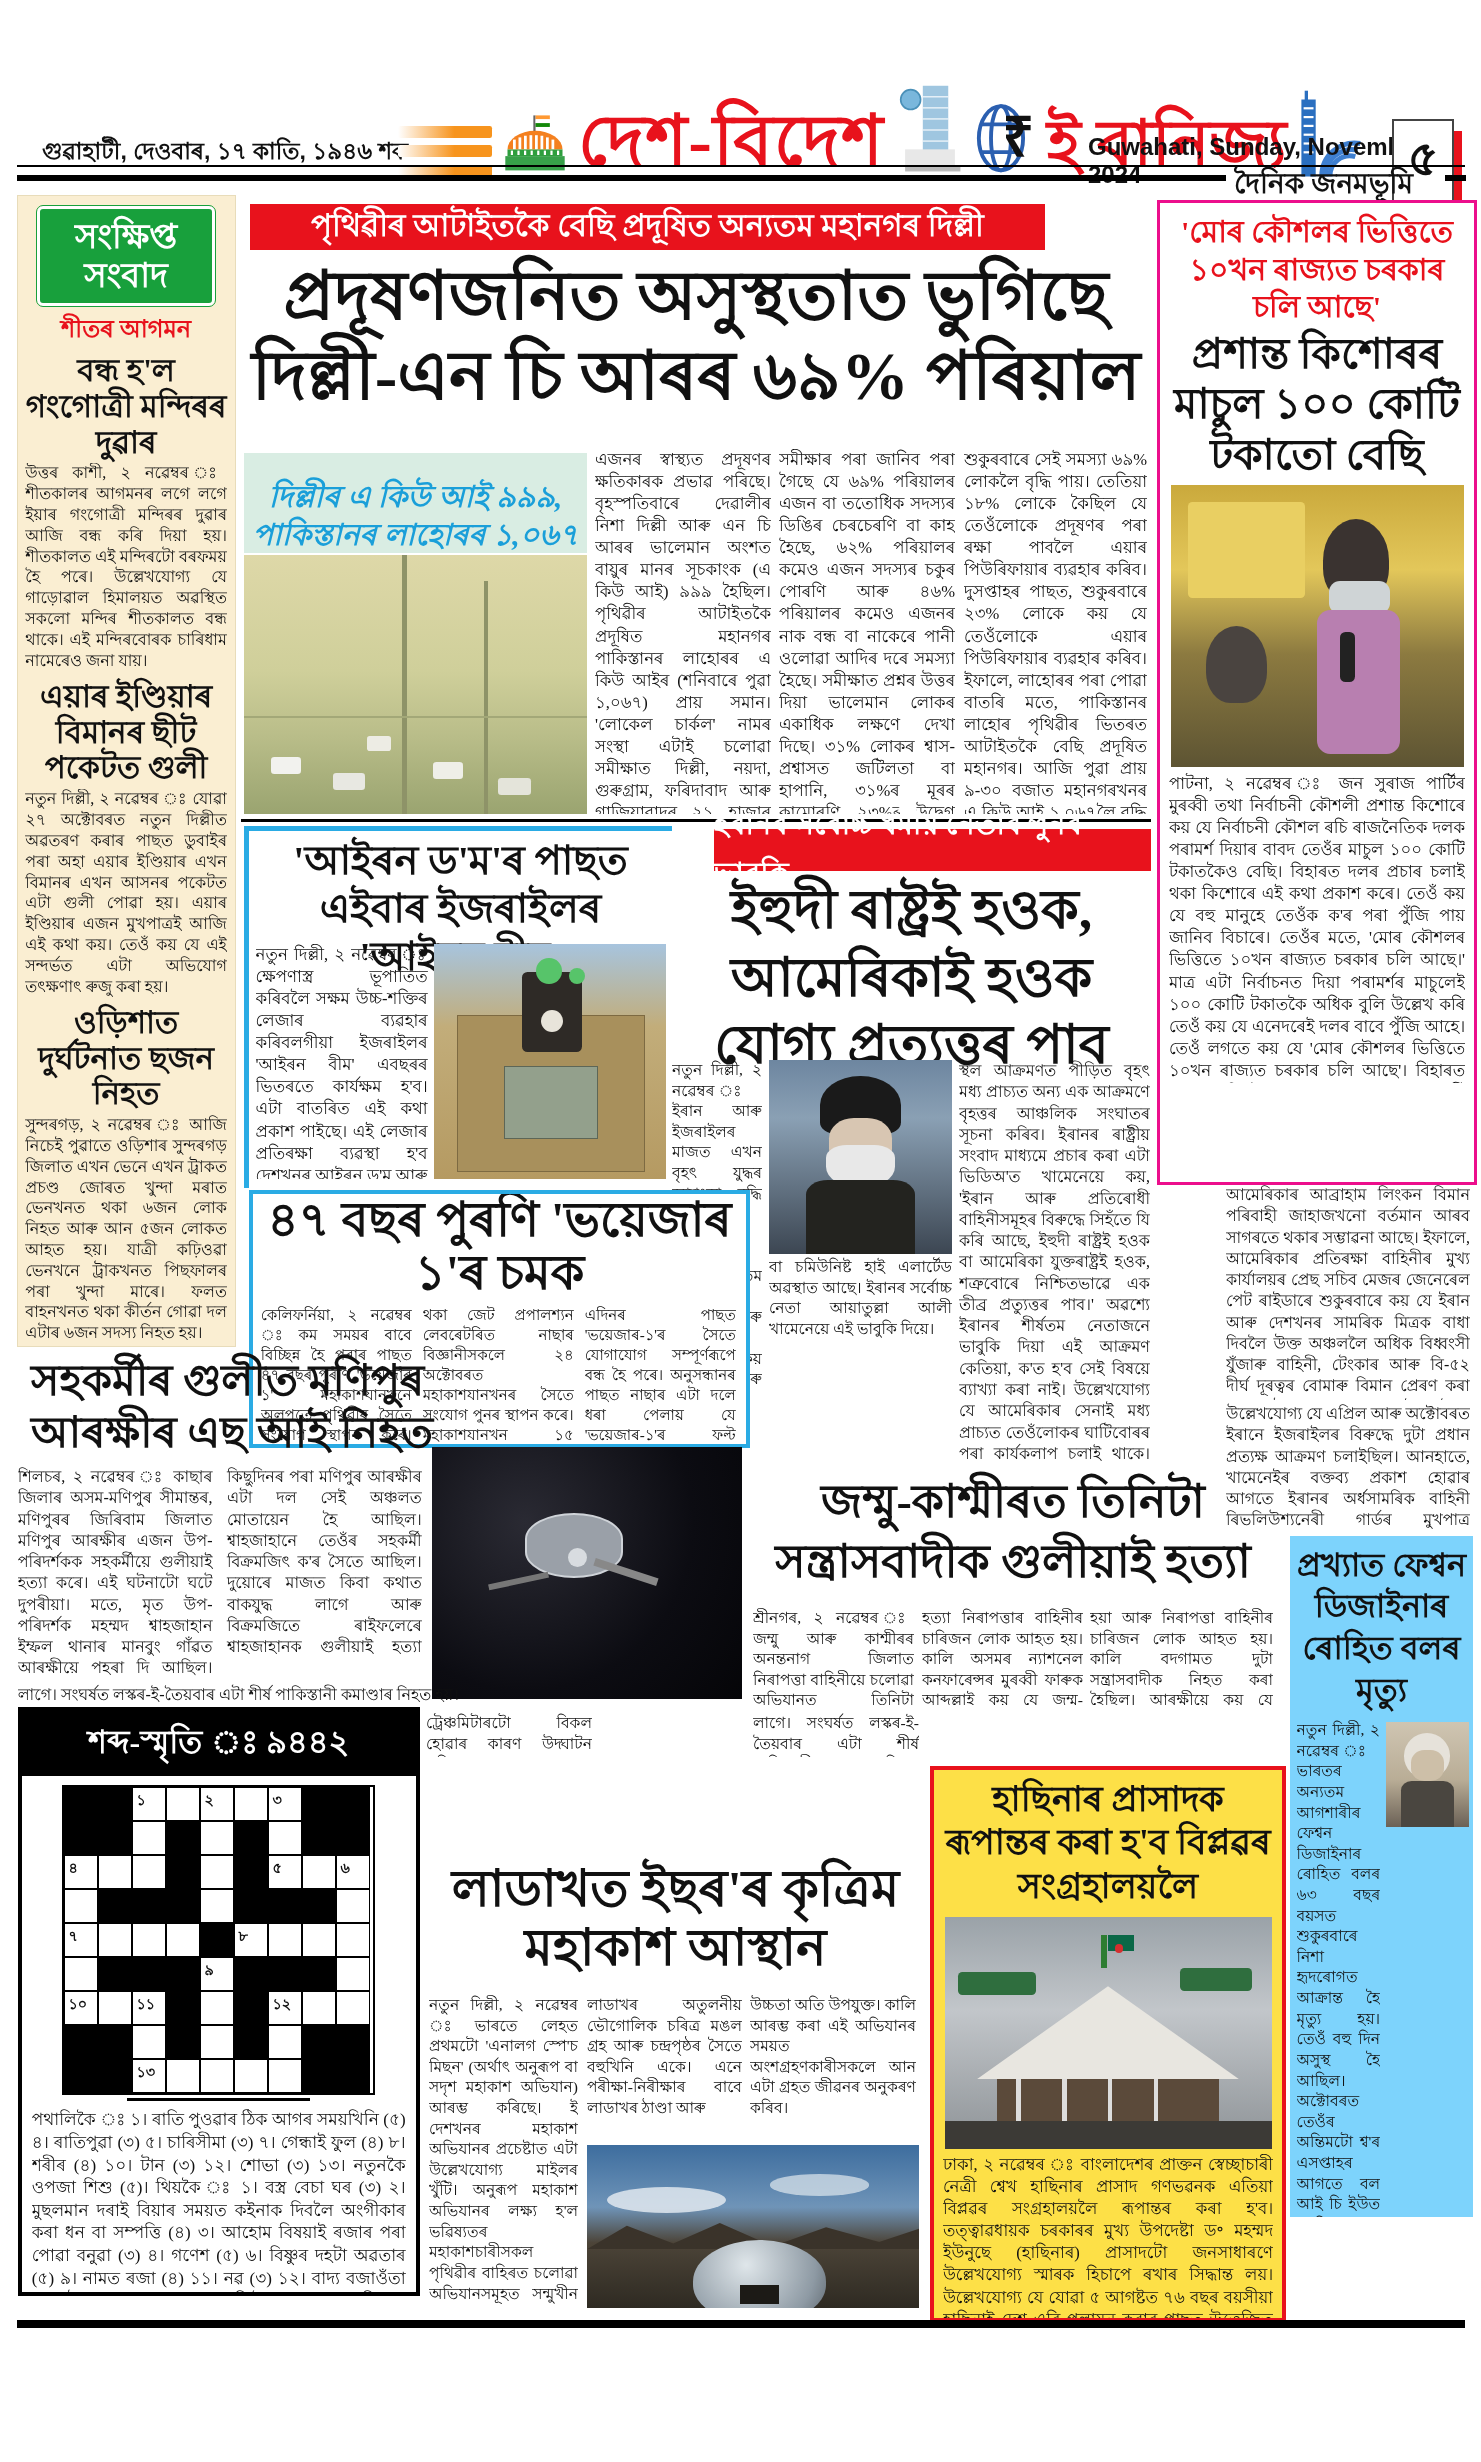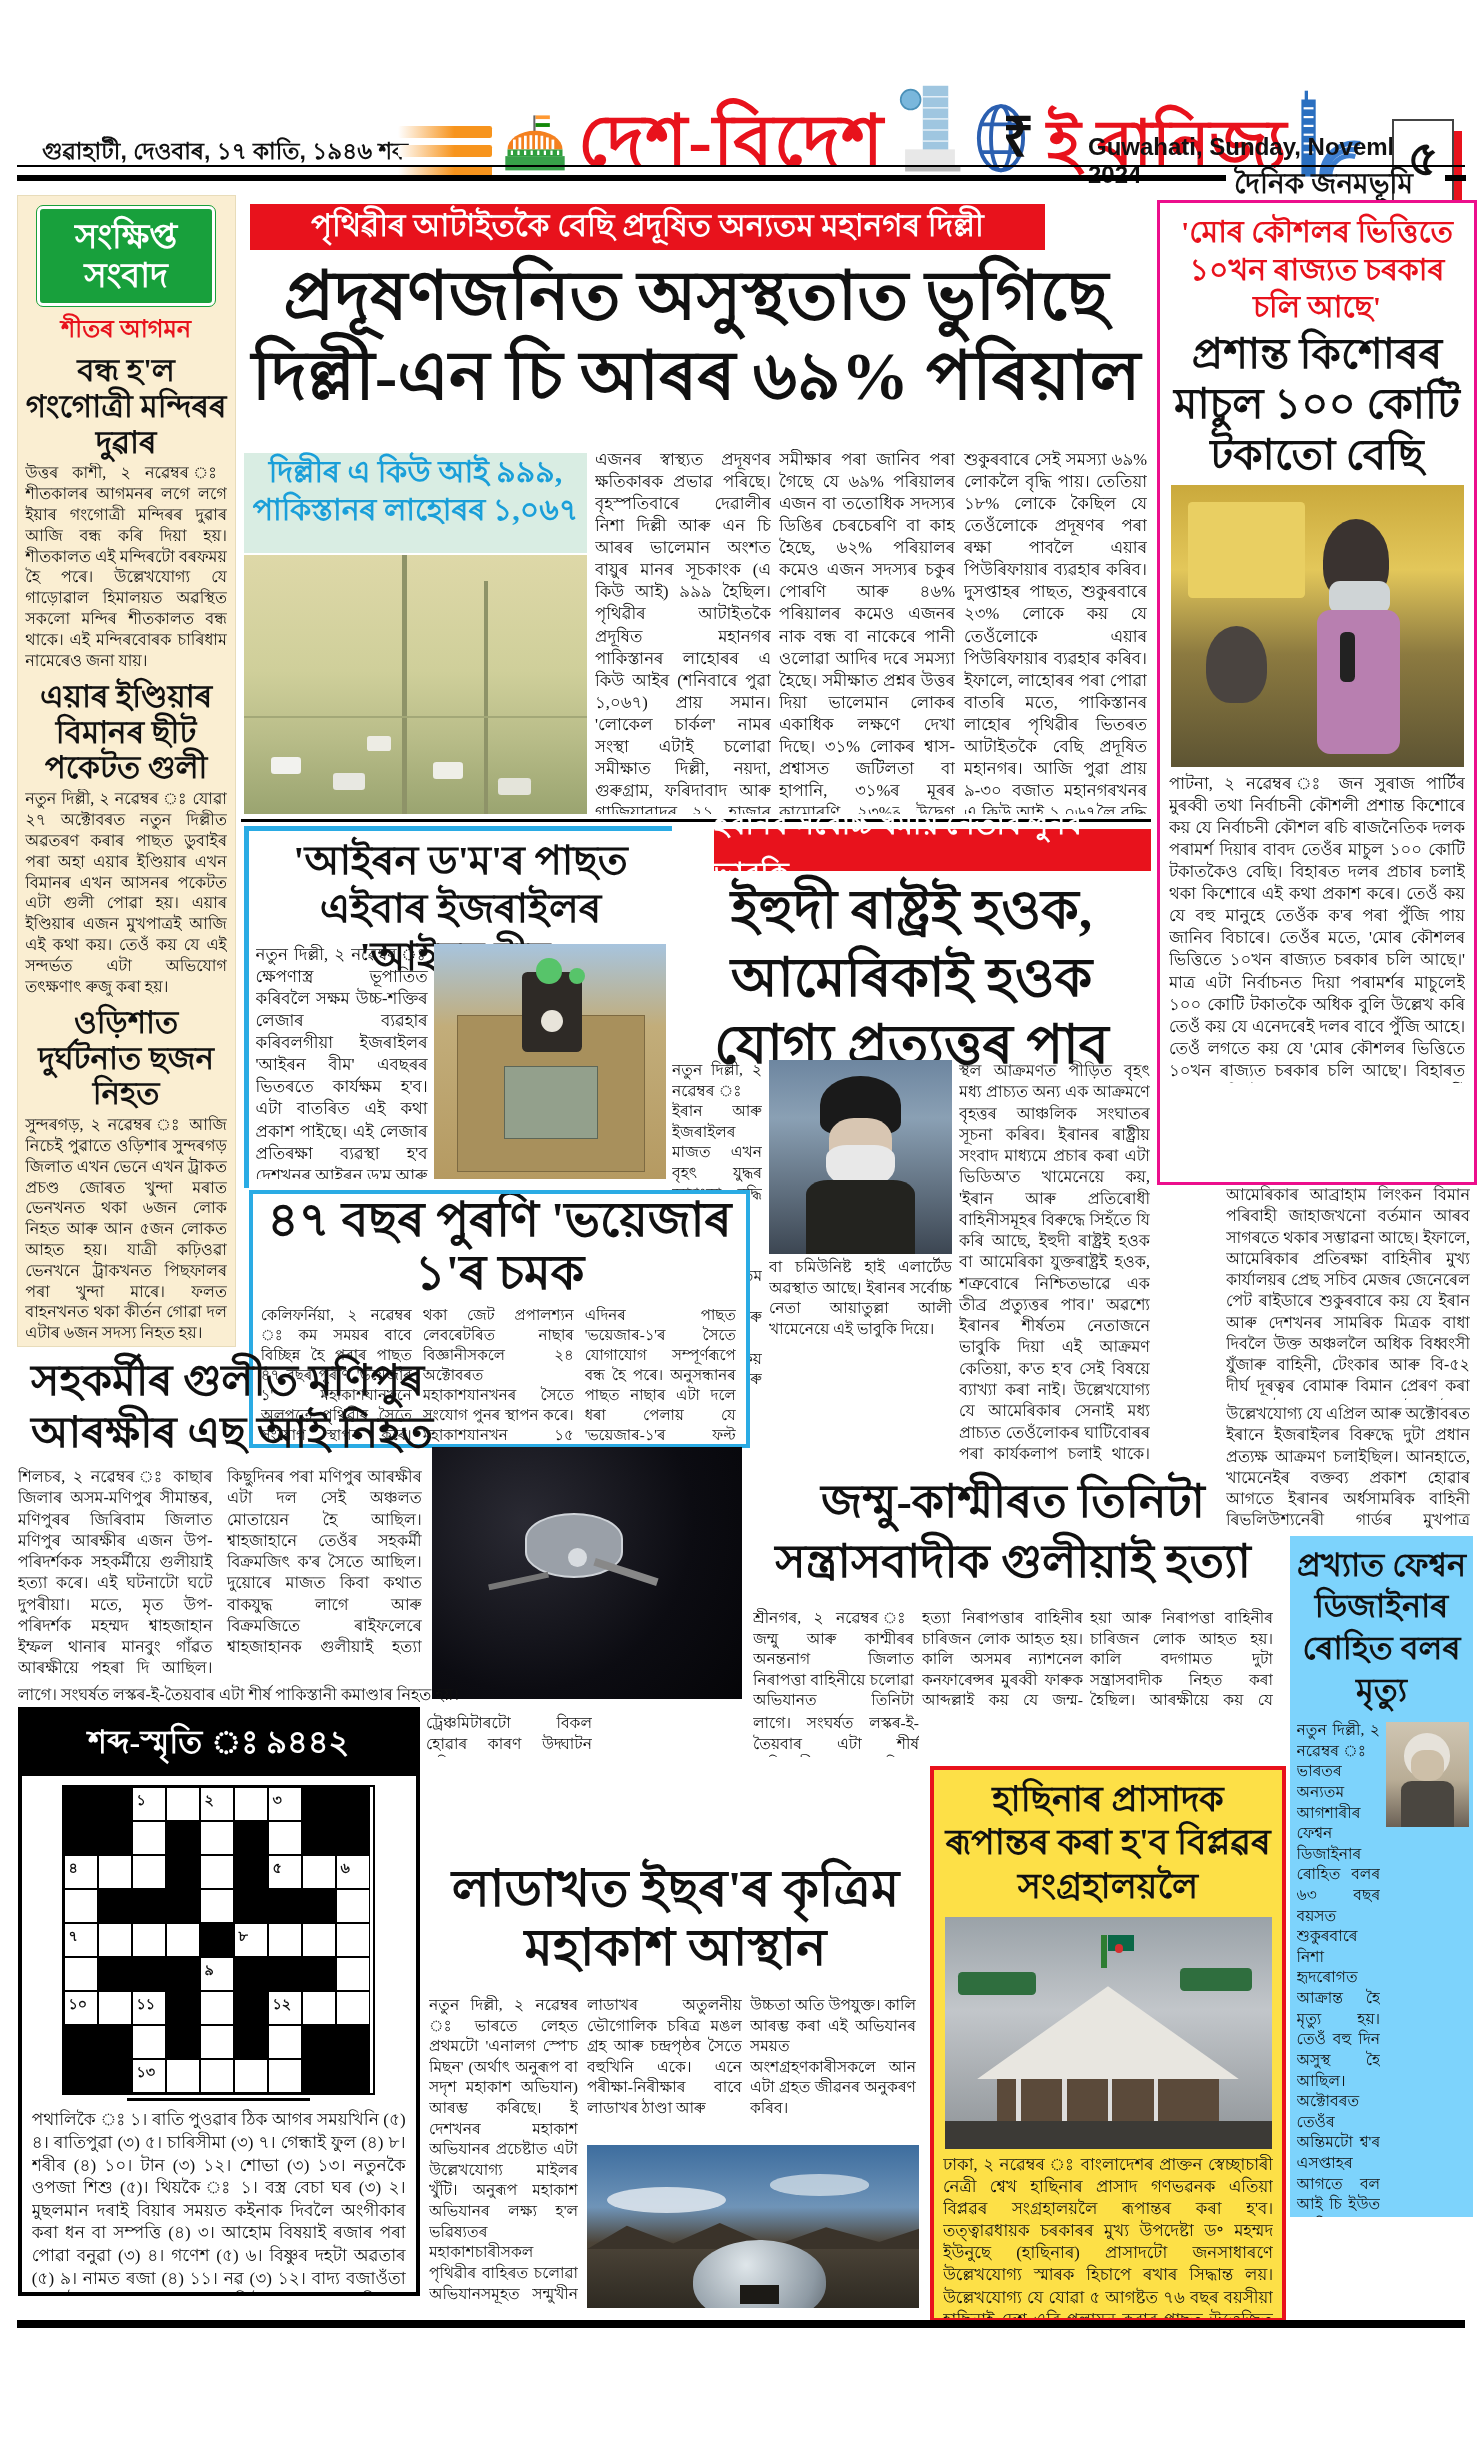--- a/index.html
+++ b/index.html
@@ -148,21 +148,21 @@
     <div class="ctr bold" style="font-size:31px;line-height:1.15;margin:7.7px 5.5px 3.3px 5.5px;">ওড়িশাত দুৰ্ঘটনাত ছজন নিহত</div>
     <div class="body-sm" style="margin:2.2px 7.7px;">সুন্দৰগড়, ২ নৱেম্বৰ ঃ আজি নিচেই পুৱাতে ওড়িশাৰ সুন্দৰগড় জিলাত এখন ভেনে এখন ট্ৰাকত প্ৰচণ্ড জোৰত খুন্দা মৰাত ভেনখনত থকা ৬জন লোক নিহত আৰু আন ৫জন লোকত আহত হয়। যাত্ৰী কঢ়িওৱা ভেনখনে ট্ৰাকখনত পিছফালৰ পৰা খুন্দা মাৰে। ফলত বাহনখনত থকা কীৰ্তন গোৱা দল এটাৰ ৬জন সদস্য নিহত হয়।</div>
 
   </div>
 
   <div class="abs red-banner" style="left:250px;top:204px;width:795px;height:46px;">
     <span style="font-size:31px;">পৃথিৱীৰ আটাইতকৈ বেছি প্ৰদূষিত অন্যতম মহানগৰ দিল্লী</span>
   </div>
   <div class="abs ctr bold" style="left:241px;top:256px;width:910px;height:191px;font-size:68px;line-height:1.18;">প্ৰদূষণজনিত অসুস্থতাত ভুগিছে দিল্লী-এন চি আৰৰ ৬৯% পৰিয়াল</div>
 
-  <div class="abs" style="left:244px;top:453px;width:343px;height:100px;background:#d9ede3;display:flex;align-items:flex-start;justify-content:center;">
+  <div class="abs" style="left:244px;top:453px;width:343px;height:100px;background:#d9ede3;display:flex;align-items:flex-end;justify-content:center;font-style:italic;">
     <span class="ctr bold" style="color:#1a9fd9;font-size:30px;line-height:1.25;">দিল্লীৰ এ কিউ আই ৯৯৯, পাকিস্তানৰ লাহোৰৰ ১,০৬৭</span>
   </div>
   <div class="abs photo" style="left:244px;top:555px;width:343px;height:259px;background:linear-gradient(180deg,#ded8a8 0%,#cfcf9a 45%,#b9bd89 70%,#9aa470 100%);">
     <div style="position:absolute;left:46%;top:0;width:5.5px;height:100%;background:#8e9368;"></div>
     <div style="position:absolute;left:70%;top:10%;width:4.4px;height:90%;background:#8e9368;"></div>
     <div style="position:absolute;left:0;top:62%;width:100%;height:2.8px;background:#a3a878;"></div>
     <div style="position:absolute;left:8%;top:78%;width:30px;height:16.6px;background:#f2f2ee;border-radius:3.3px;"></div>
     <div style="position:absolute;left:26%;top:84%;width:32px;height:17.7px;background:#e8e8e2;border-radius:3.3px;"></div>
     <div style="position:absolute;left:55%;top:80%;width:30px;height:16.6px;background:#efefe8;border-radius:3.3px;"></div>
     <div style="position:absolute;left:74%;top:86%;width:33px;height:17.7px;background:#e4e4da;border-radius:3.3px;"></div>

